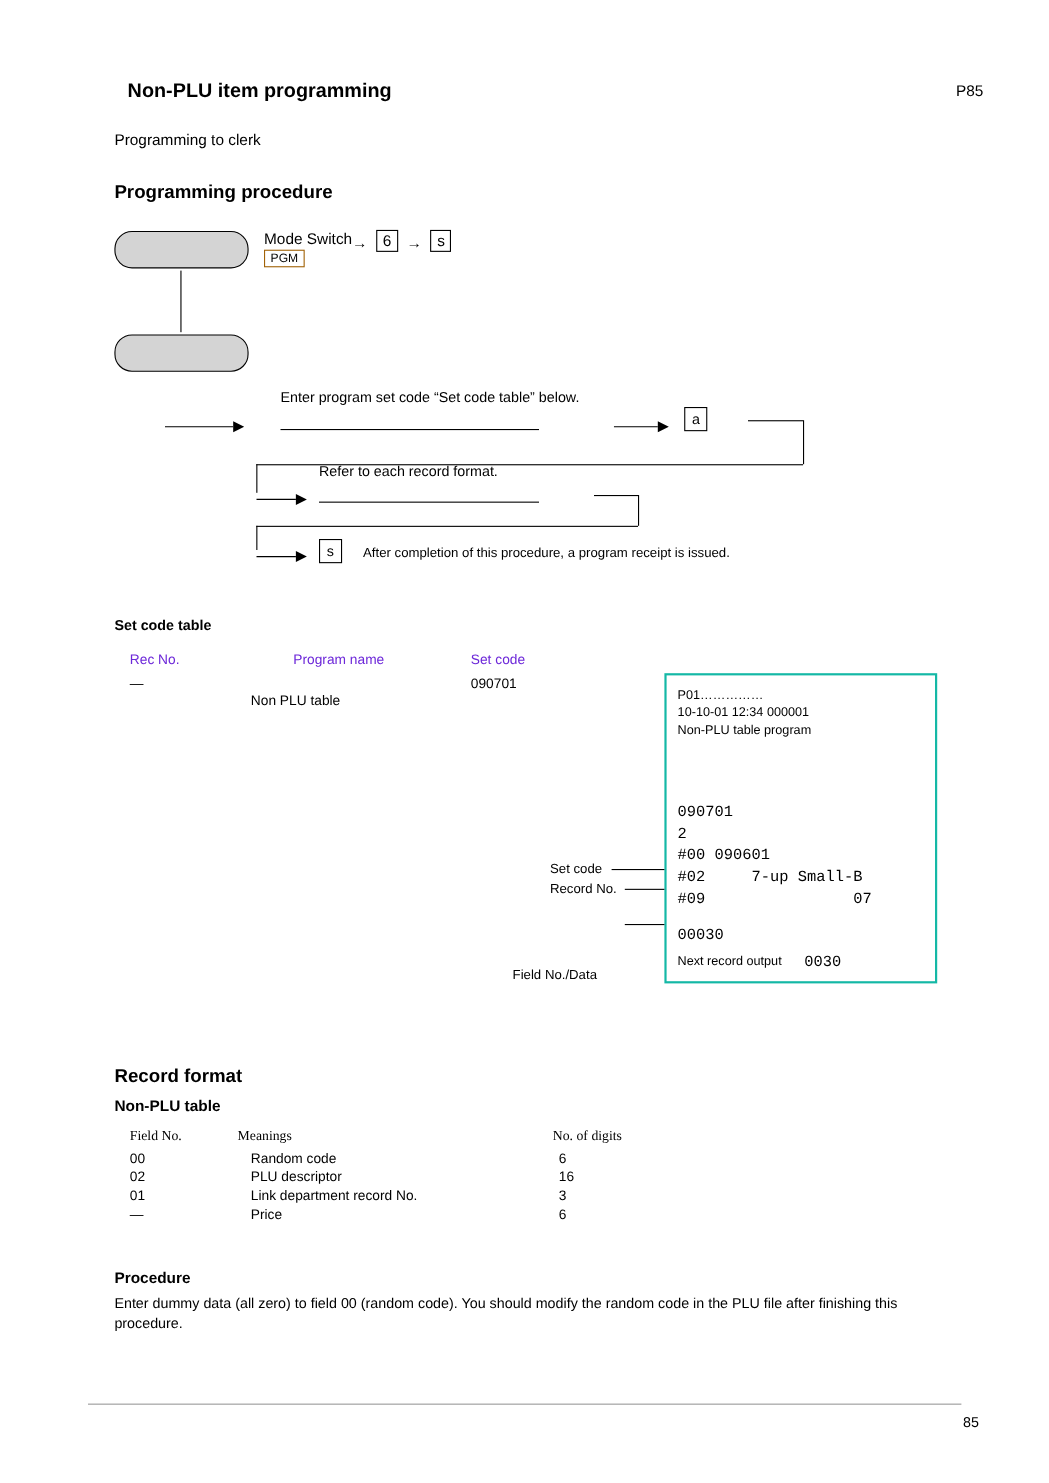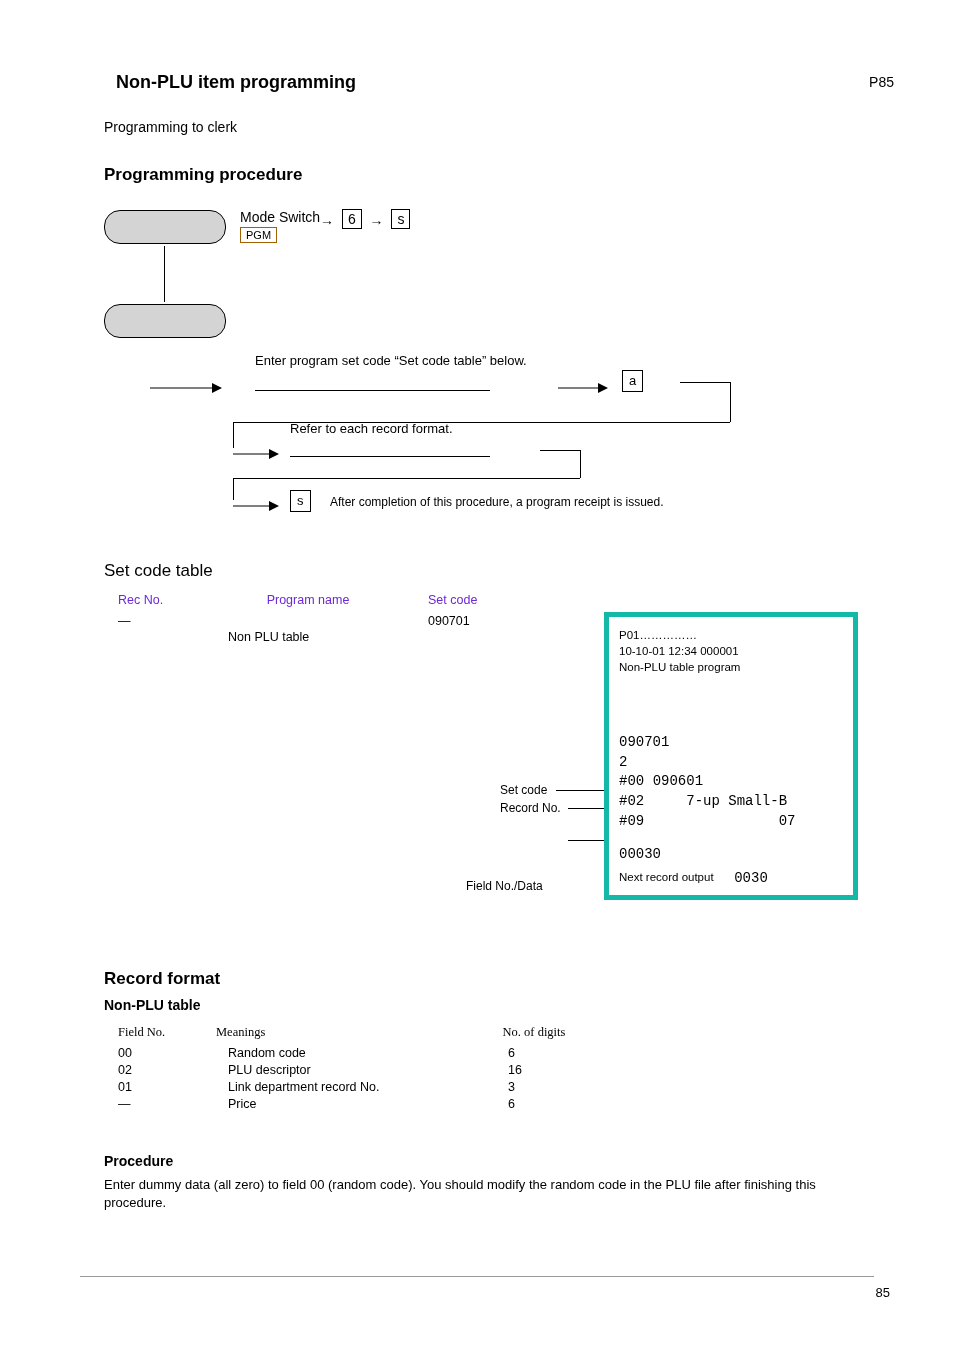--- a/index.html
+++ b/index.html
@@ -4,21 +4,21 @@
 <style>
   html,body{margin:0;padding:0;background:#fff;font-family:Arial,Helvetica,sans-serif;color:#000;font-size:14px;line-height:1.35;}
   .page{position:relative;width:954px;height:1348px;margin:0 auto;}
   .abs{position:absolute;}
   .title{font-weight:bold;font-size:18px;}
   .pnum{font-size:14px;}
   .lozenge{background:#d4d4d4;border:1px solid #000;border-radius:16px;width:120px;height:32px;}
   .underline{border-bottom:1px solid #000;height:20px;}
   .vline{border-left:1px solid #000;}
   .hline{border-top:1px solid #000;}
-  .receipt{border:5px solid #14b8a6;padding:10px 10px 6px 10px;font-family:"Courier New",monospace;font-size:14px;line-height:1.4;width:224px;}
+  .receipt{border:2px solid #14b8a6;padding:10px 10px 6px 10px;font-family:"Courier New",monospace;font-size:14px;line-height:1.4;width:224px;}
   .receipt .hdr{font-family:Arial,Helvetica,sans-serif;font-size:11.5px;line-height:1.4;margin-bottom:16px;}
   .receipt .footer{font-family:Arial,Helvetica,sans-serif;font-size:11.5px;line-height:1.4;margin-top:4px;}
   .receipt pre{margin:0;font-family:inherit;white-space:pre;}
   .note{font-size:12px;color:#000;}
   .bottomrule{border-top:1px solid #999;height:0;}
 </style>
 </head>
 <body>
 
 <div class="page">
@@ -88,21 +88,21 @@
 
   <div class="abs" style="left:233px;top:496px;">
     <svg width="52" height="14" style="vertical-align:middle;">
         <line x1="0" y1="7" x2="36" y2="7" stroke="#000" stroke-width="1"></line>
         <polygon points="36,2 46,7 36,12" fill="#000"></polygon>
       </svg>
   </div>
   <div class="abs" style="left:290px;top:490px;border:1px solid #000;padding:1px 6px;font-size:13px;">s</div>
   <div class="abs note" style="left:330px;top:494px;">After completion of this procedure, a program receipt is issued.</div>
 
-  <div class="abs" style="left:104px;top:560px;font-size:17px;font-weight:normal;">Set code table</div>
+  <div class="abs" style="left:104px;top:560px;font-size:13px;font-weight:bold;">Set code table</div>
 
   <div class="abs" style="left:118px;top:592px;font-size:12.5px;width:420px;">
     <div style="display:flex;gap:40px;font-weight:normal;color:#6d28d9;">
       <span style="width:70px;">Rec No.</span>
       <span style="width:160px;text-align:center;">Program name</span>
       <span style="width:80px;">Set code</span>
     </div>
     <div style="display:flex;gap:40px;margin-top:4px;">
       <span style="width:70px;">—</span>
       <span style="width:160px;margin-top:16px;">Non PLU table</span>

